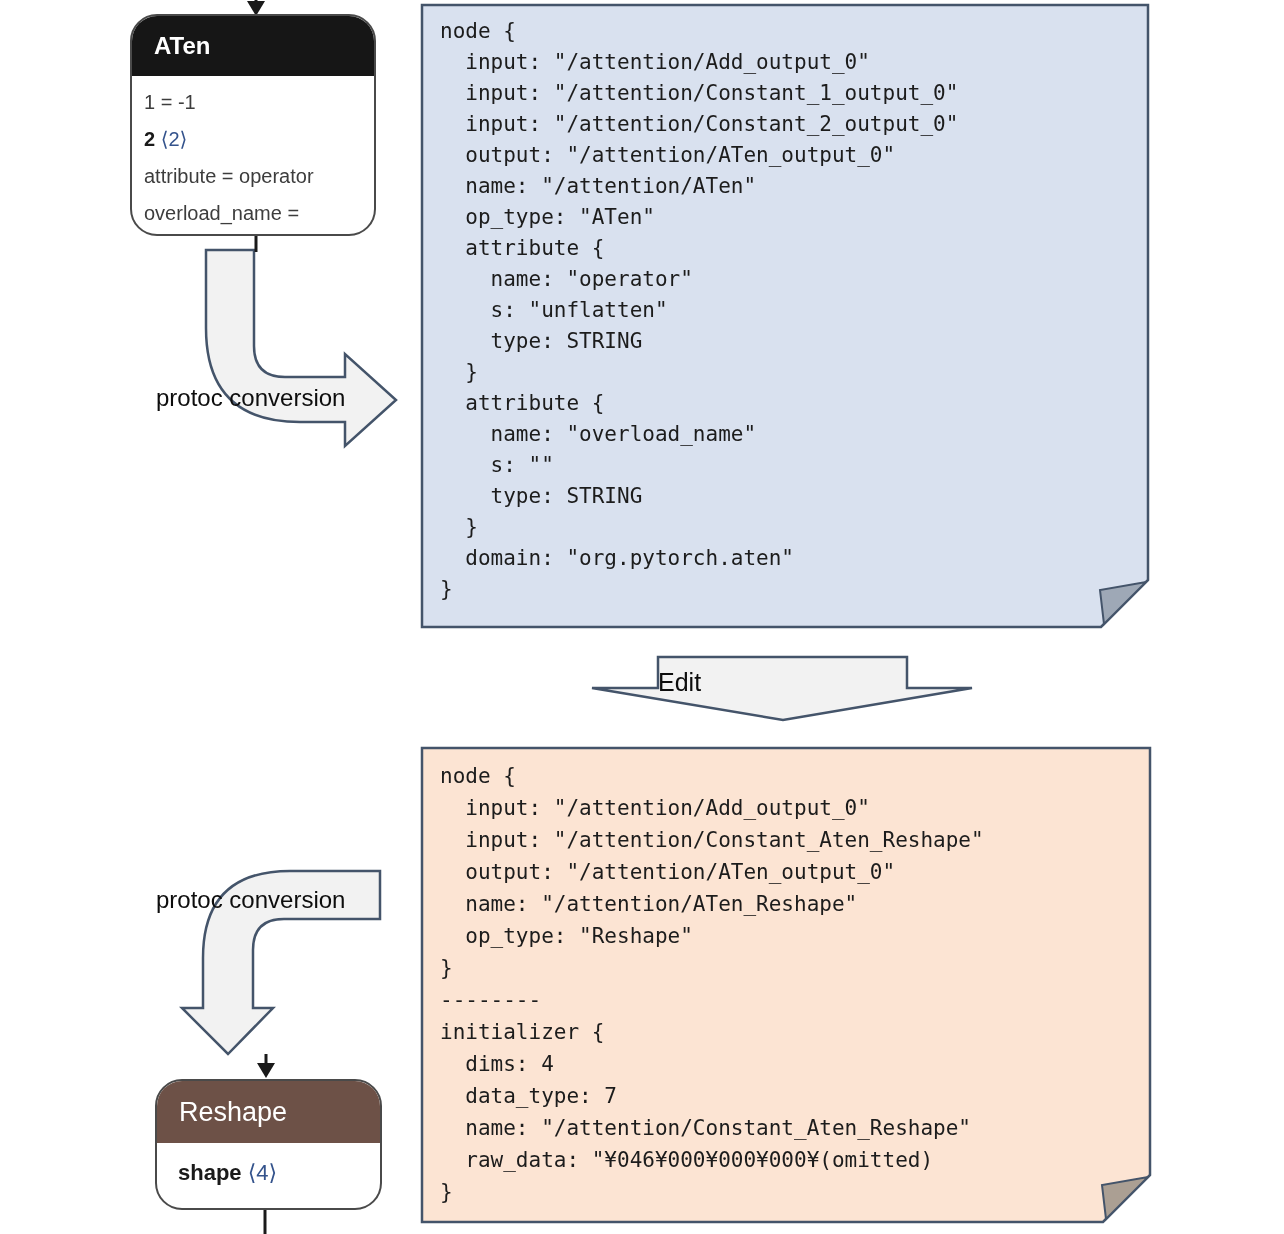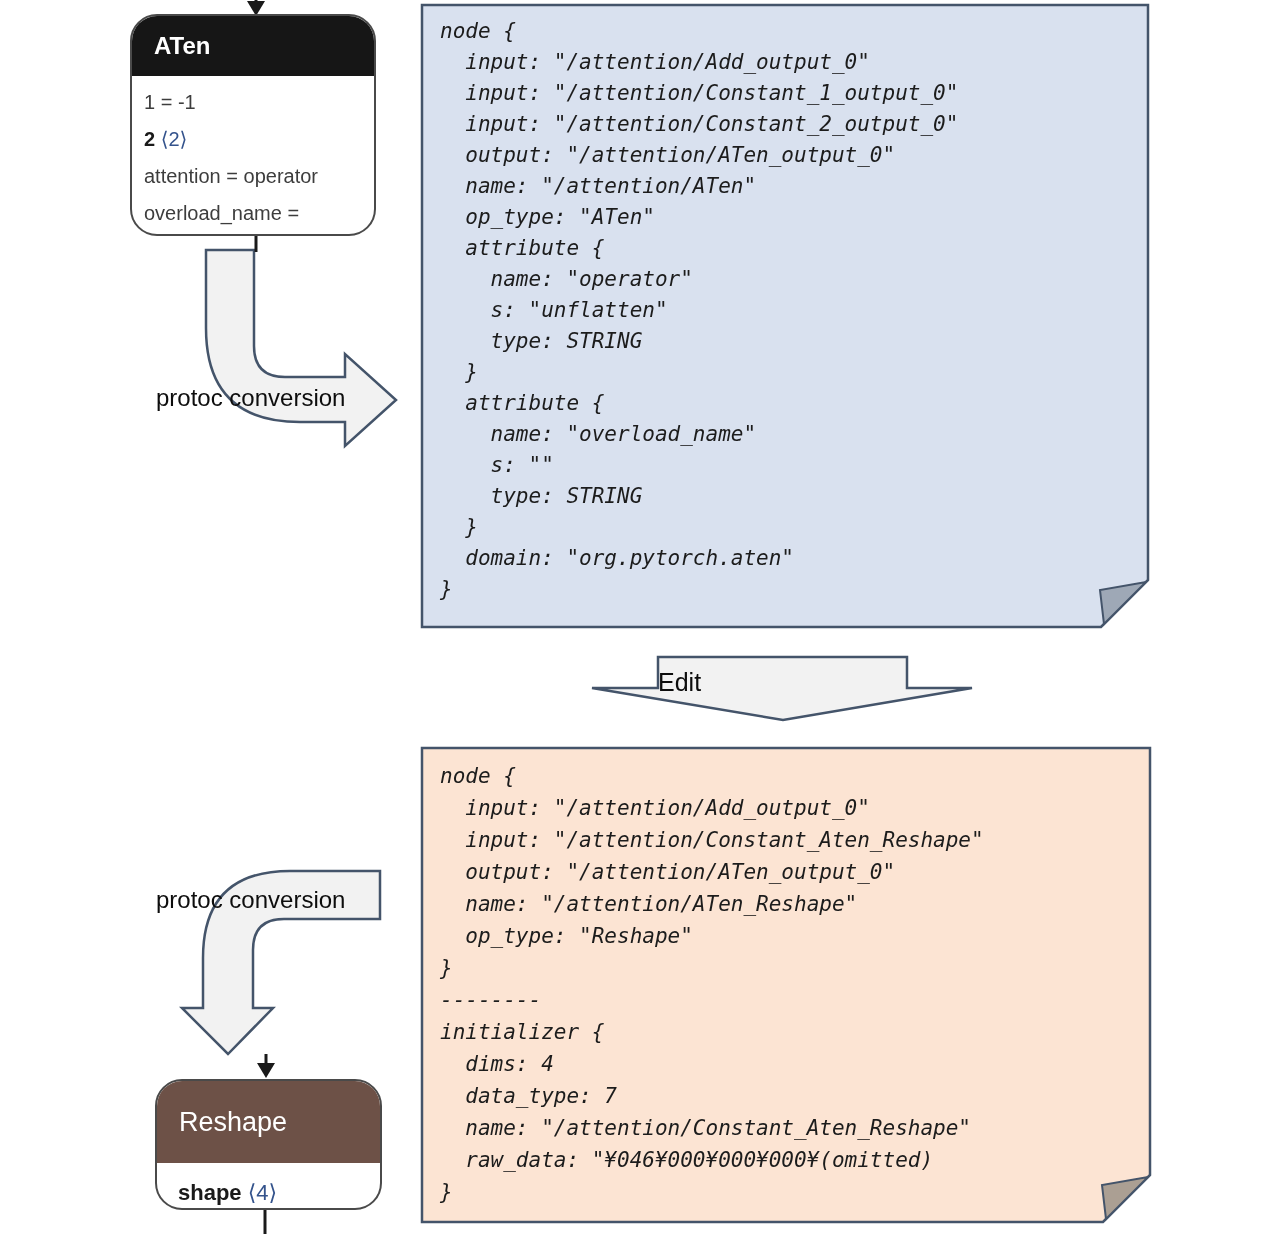--- a/index.html
+++ b/index.html
@@ -10,37 +10,37 @@
   
   .proto-blue-poly{fill:var(--proto-blue-fill,#d9e1ef);stroke:var(--proto-border,#44546a);stroke-width:2.5;}
   .proto-orange-poly{fill:var(--proto-orange-fill,#fce4d3);stroke:var(--proto-border,#44546a);stroke-width:2.5;}
   .fold-blue{fill:var(--fold-blue,#9ea8b6);stroke:var(--proto-border,#44546a);stroke-width:2;}
   .fold-orange{fill:var(--fold-orange,#ab9f93);stroke:var(--proto-border,#44546a);stroke-width:2;}
   .flow-arrow{fill:var(--arrow-fill,#f2f2f2);stroke:var(--arrow-border,#44546a);stroke-width:2.5;stroke-linejoin:miter;}
   .conn{stroke:var(--connector-black,#1a1a1a);stroke-width:3;fill:none;}
   .conn-head{fill:var(--connector-black,#1a1a1a);stroke:none;}
 
   .code{position:absolute;white-space:pre;font-family:"DejaVu Sans Mono","Liberation Mono",monospace;
-        color:#1c1c1c;font-style:italic;}
+        color:#1c1c1c;}
   .code.blue{left:440px;top:16px;font-size:21px;line-height:31px;}
   .code.orange{left:440px;top:760px;font-size:21px;line-height:32px;}
 
   .flow-label{position:absolute;font-weight:normal;font-size:24px;color:#0d0d0d;letter-spacing:0px;}
   .label-protoc-top{left:156px;top:384px;width:250px;}
   .label-protoc-bottom{left:156px;top:886px;width:250px;}
   .label-edit{left:658px;top:668px;width:250px;text-align:left;font-size:25px;}
 
   
   .node-box{position:absolute;background:#ffffff;border:2.5px solid var(--node-border,#4a4a4a);
             border-radius:27px;box-sizing:border-box;overflow:hidden;}
   .node-aten{left:130px;top:14px;width:246px;height:222px;}
   .node-reshape{left:155px;top:1079px;width:227px;height:131px;}
   .node-header{display:flex;align-items:center;color:#ffffff;font-weight:bold;padding-left:22px;}
   .node-aten .node-header{height:60px;background:var(--aten-header-bg,#161616);font-size:24px;}
-  .node-reshape .node-header{height:82px;background:var(--reshape-header-bg,#6d5147);font-size:27px;font-weight:normal;}
+  .node-reshape .node-header{height:62px;background:var(--reshape-header-bg,#6d5147);font-size:27px;font-weight:normal;}
   .node-body{padding:8px 20px 0 12px;}
   .node-row{font-size:20px;line-height:37px;color:#3d3d3d;white-space:nowrap;}
   .node-row .attr-left{color:#3d3d3d;}
   .node-row .attr-left.bold{font-weight:bold;color:#1a1a1a;}
   .node-row .attr-right{color:#3d3d3d;}
   .node-row .attr-right.shape-val{color:#34538c;}
   .node-reshape .node-row{font-size:22px;line-height:44px;margin-left:9px;}
 </style>
 </head>
 <body>
@@ -74,21 +74,21 @@
     <div class="node-body">
       <div class="node-row">
         <span class="attr-left">1</span>
         <span class="attr-right">= -1</span>
       </div>
       <div class="node-row">
         <span class="attr-left bold">2</span>
         <span class="attr-right shape-val">⟨2⟩</span>
       </div>
       <div class="node-row">
-        <span class="attr-left">attention</span>
+        <span class="attr-left">attribute</span>
         <span class="attr-right">= operator</span>
       </div>
       <div class="node-row">
         <span class="attr-left">overload_name</span>
         <span class="attr-right">=</span>
       </div>
     </div>
   </div>
 
   <div class="node-box node-reshape">

